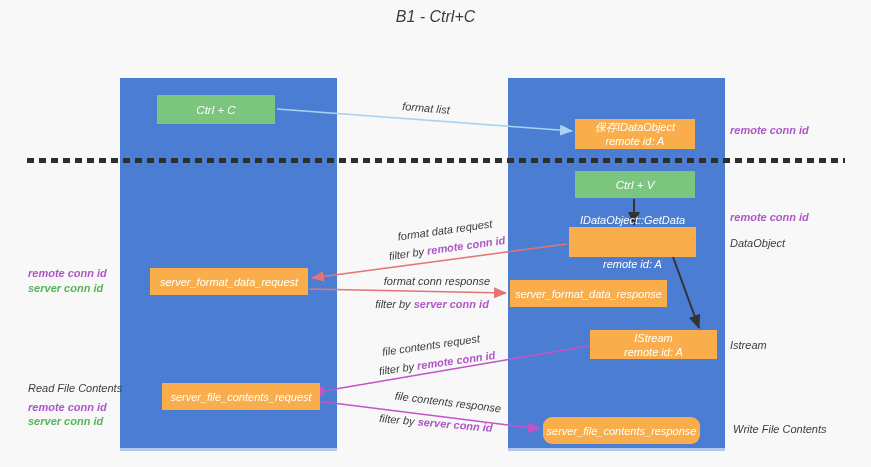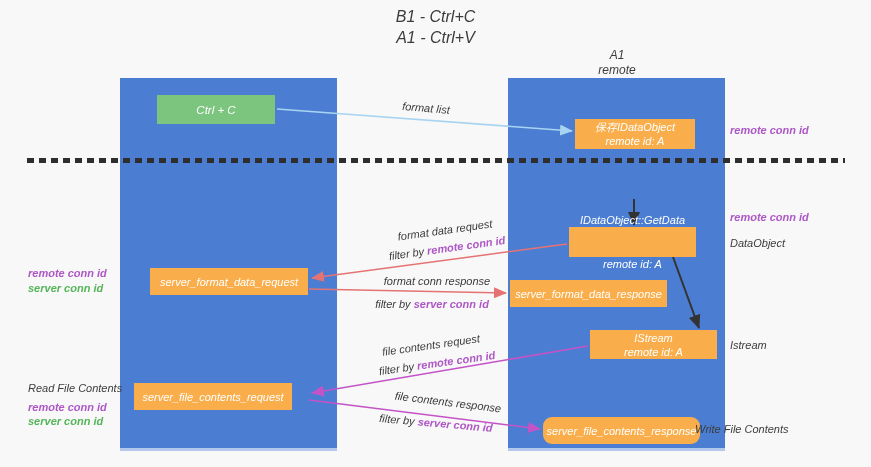--- a/index.html
+++ b/index.html
@@ -55,27 +55,22 @@
   .mk-mag{fill:var(--arrow-magenta);}
   .mk-blk{fill:var(--arrow-black);}
 </style>
 </head>
 <body>
 
 <div class="canvas">
 
   <div class="title">
     <div>B1 - Ctrl+C</div>
-    <div>A1 - Ctrl+V</div>
   </div>
 
-  <div class="col-header" style="left:527px;width:180px;">
-    <div>A1</div>
-    <div>remote</div>
-  </div>
 
   <div class="lifeline" style="left:120px;width:217px;"></div>
   <div class="lifeline" style="left:508px;width:217px;"></div>
 
   <div class="dashed-divider"></div>
 
   <svg class="overlay" viewBox="0 0 871 467">
     <defs>
       <marker id="mBlue" markerUnits="userSpaceOnUse" markerWidth="13" markerHeight="11" refX="12" refY="5.5" orient="auto">
         <path class="mk-blue" d="M0,0 L13,5.5 L0,11 Z"></path>
@@ -101,40 +96,43 @@
 
   <div class="box green" style="left:157px;top:95px;width:118px;height:29px;">
     <span>Ctrl + C</span>
   </div>
 
   <div class="box orange small" style="left:575px;top:119px;width:120px;height:30px;">
     <span>保存IDataObject</span>
     <span>remote id: A</span>
   </div>
 
+  <div class="box green" style="left:575px;top:171px;width:120px;height:27px;">
+    <span>Ctrl + V</span>
+  </div>
 
   <div class="box orange small" style="left:569px;top:227px;width:127px;height:30px;gap:30px;">
     <span>IDataObject::GetData</span>
     <span>remote id: A</span>
   </div>
 
   <div class="box orange small" style="left:510px;top:280px;width:157px;height:27px;">
     <span>server_format_data_response</span>
   </div>
 
   <div class="box orange small" style="left:150px;top:268px;width:158px;height:27px;">
     <span>server_format_data_request</span>
   </div>
 
   <div class="box orange small" style="left:590px;top:330px;width:127px;height:29px;">
     <span>IStream</span>
     <span>remote id: A</span>
   </div>
 
-  <div class="box orange small" style="left:134px;top:383px;width:158px;height:27px;">
+  <div class="box orange small" style="left:162px;top:383px;width:158px;height:27px;">
     <span>server_file_contents_request</span>
   </div>
 
   <div class="box orange small" style="left:543px;top:417px;width:157px;height:27px;border-radius:9px;">
     <span>server_file_contents_response</span>
   </div>
 
   <div class="flow-label" style="left:426px;top:108px;transform:translate(-50%,-50%) rotate(4.5deg);">format list</div>
 
   <div class="flow-label" style="left:445px;top:230px;transform:translate(-50%,-50%) rotate(-8deg);">format data request</div>
@@ -154,21 +152,21 @@
 
   <div class="flow-label" style="left:448px;top:402px;transform:translate(-50%,-50%) rotate(7deg);">file contents response</div>
   <div class="flow-label" style="left:436px;top:423px;transform:translate(-50%,-50%) rotate(5deg);">
     <span>filter by </span><span class="purple">server conn id</span>
   </div>
 
   <div class="side-label purple" style="left:730px;top:123px;">remote conn id</div>
   <div class="side-label purple" style="left:730px;top:210px;">remote conn id</div>
   <div class="side-label" style="left:730px;top:236px;">DataObject</div>
   <div class="side-label" style="left:730px;top:338px;">Istream</div>
-  <div class="side-label" style="left:695px;top:422px;">Write File Contents</div>
+  <div class="side-label" style="left:733px;top:422px;">Write File Contents</div>
 
   <div class="side-label purple" style="left:28px;top:266px;">remote conn id</div>
   <div class="side-label greentx" style="left:28px;top:281px;">server conn id</div>
   <div class="side-label" style="left:28px;top:381px;">Read File Contents</div>
   <div class="side-label purple" style="left:28px;top:400px;">remote conn id</div>
   <div class="side-label greentx" style="left:28px;top:414px;">server conn id</div>
 
 </div>
 
 </body></html>

